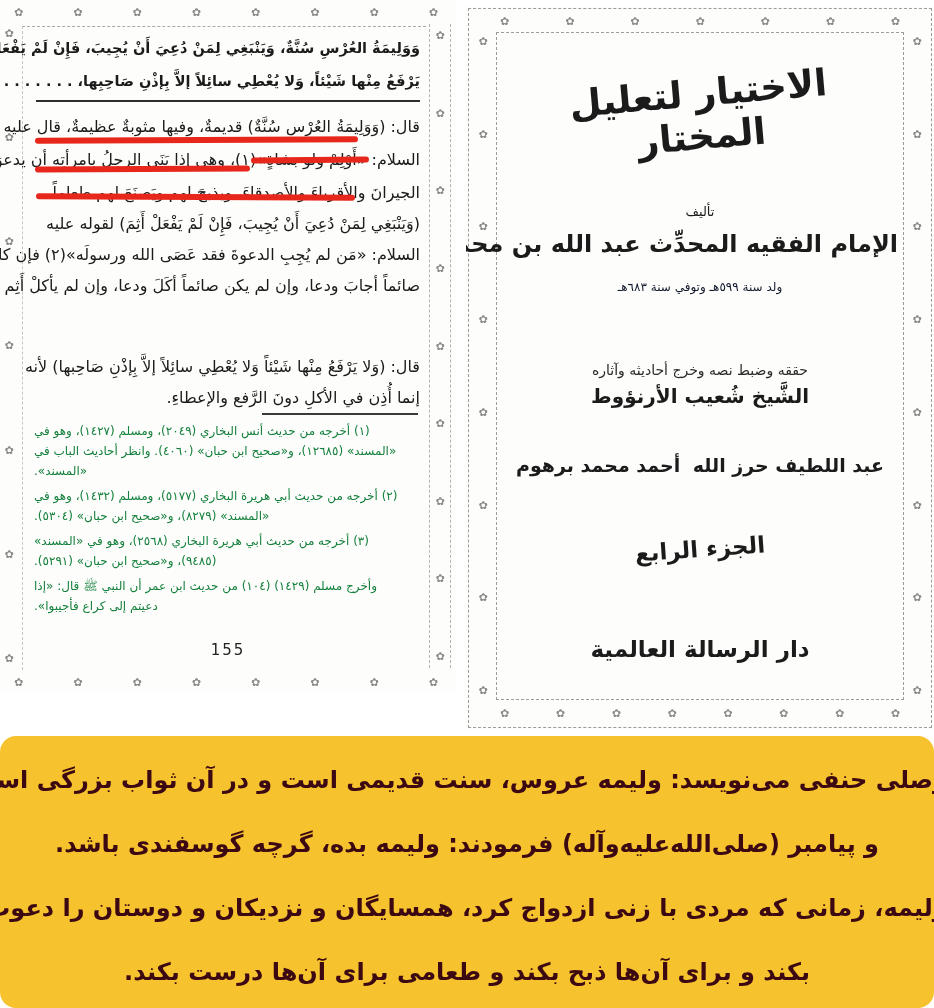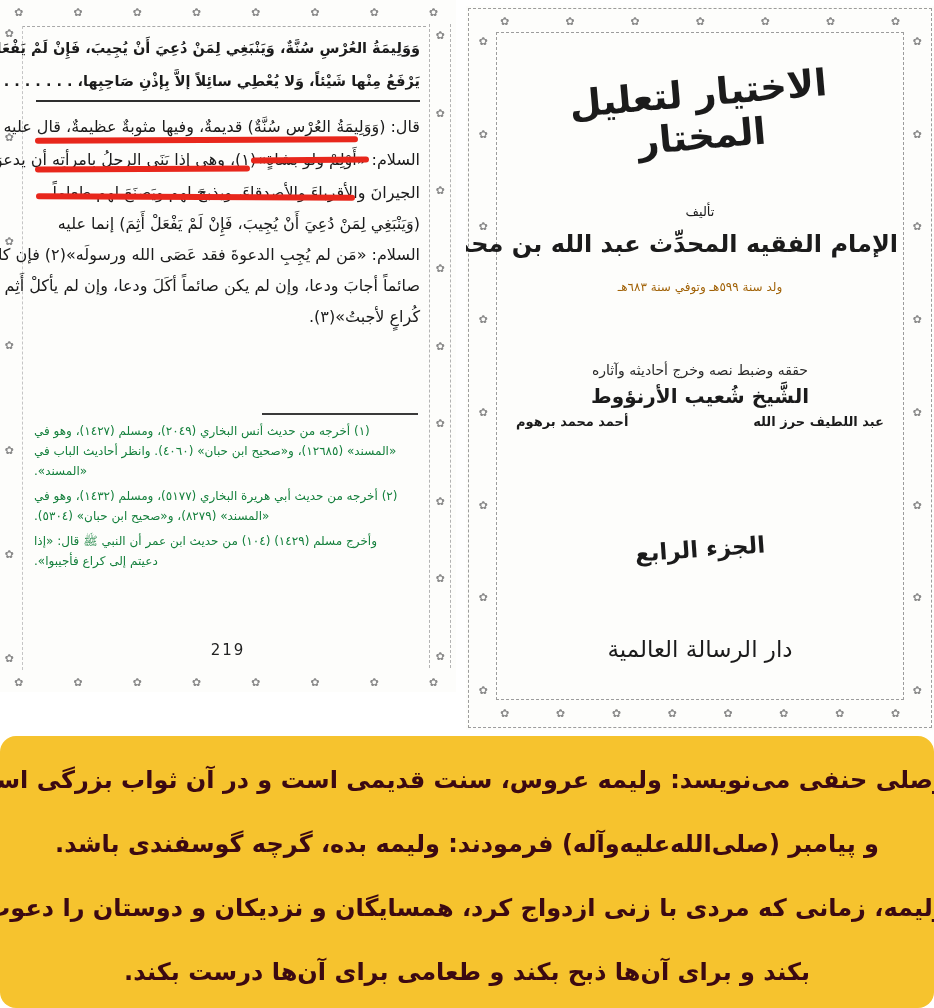--- a/index.html
+++ b/index.html
@@ -50,27 +50,27 @@
   .pagenum{position:absolute;left:0;right:0;top:641px;text-align:center;font-size:15px;letter-spacing:2px;color:#222;}
 
   
   .redline{position:absolute;height:6px;border-radius:3px;}
 
   
   .rp-block{position:absolute;left:36px;right:36px;text-align:center;direction:rtl;}
   .rp-title{top:66px;font-size:37px;font-weight:bold;transform:rotate(-5deg);letter-spacing:1px;}
   .rp-talif{top:198px;font-size:13px;font-weight:normal;}
   .rp-author{top:224px;font-size:24px;font-weight:bold;white-space:nowrap;}
-  .rp-dates{top:274px;font-size:12px;color:#a16207;}
+  .rp-dates{top:274px;font-size:12px;color:#0f172a;}
   .rp-tahqiq{top:356px;font-size:14px;color:#2a2a2a;}
   .rp-editor1{top:378px;font-size:20px;font-weight:bold;}
-  .rp-names{top:408px;display:flex;justify-content:space-between;direction:ltr;
-            padding:0 14px;font-size:13px;font-weight:bold;}
+  .rp-names{top:448px;display:flex;justify-content:space-between;direction:ltr;
+            padding:0 14px;font-size:19px;font-weight:bold;}
   .rp-volume{top:530px;font-size:23px;font-weight:bold;transform:rotate(-4deg);}
-  .rp-publisher{top:630px;font-size:23px;font-weight:normal;letter-spacing:1px;}
+  .rp-publisher{top:630px;font-size:23px;font-weight:bold;letter-spacing:1px;}
 
   
   .caption{position:absolute;left:0;top:736px;width:934px;height:272px;border-radius:16px;
            display:flex;flex-direction:column;padding-top:12px;}
   .cap-line{height:64px;display:flex;align-items:center;justify-content:center;
             direction:rtl;font-size:24px;font-weight:bold;white-space:nowrap;}
 </style>
 </head>
 <body>
 
@@ -131,36 +131,40 @@
       <div class="tl ar">السلام: «أَوْلِمْ ولو بشاةٍ»(١)، وهي إذا بَنَى الرجلُ بامرأتِه أن يدعوَ</div>
       <div class="tl ar">الجيرانَ والأقرباءَ والأصدقاءَ، ويذبحَ لهم ويَصنَعَ لهم طعاماً.</div>
     </div>
 
     <div class="redline" style="top: 137px; left: 35px; width: 323px; transform: rotate(-0.3deg); background: rgb(232, 39, 28);"></div>
     <div class="redline" style="top: 157px; left: 251px; width: 118px; transform: rotate(-0.6deg); background: rgb(232, 39, 28);"></div>
     <div class="redline" style="top: 166px; left: 35px; width: 215px; transform: rotate(-0.3deg); background: rgb(232, 39, 28);"></div>
     <div class="redline" style="top: 194px; left: 36px; width: 319px; transform: rotate(0.3deg); background: rgb(232, 39, 28);"></div>
 
     <div class="block commentary c2">
-      <div class="tl ar">(وَيَنْبَغِي لِمَنْ دُعِيَ أَنْ يُجِيبَ، فَإِنْ لَمْ يَفْعَلْ أَثِمَ) إنما عليه</div>
+      <div class="tl ar">(وَيَنْبَغِي لِمَنْ دُعِيَ أَنْ يُجِيبَ، فَإِنْ لَمْ يَفْعَلْ أَثِمَ) لقوله عليه</div>
       <div class="tl ar">السلام: «مَن لم يُجِبِ الدعوةَ فقد عَصَى الله ورسولَه»(٢) فإن كان</div>
       <div class="tl ar">صائماً أجابَ ودعا، وإن لم يكن صائماً أكَلَ ودعا، وإن لم يأكلْ أَثِم</div>
-      <div class="tl ar">كُراعٍ لأجبتُ»(٣).</div>
-    </div>
-
+    </div>
+
+    <div class="block commentary c3">
+      <div class="tl ar">قال: (وَلا يَرْفَعُ مِنْها شَيْئاً وَلا يُعْطِي سائِلاً إلاَّ بِإذْنِ صَاحِبها) لأنه</div>
+      <div class="tl ar">إنما أُذِن في الأكلِ دونَ الرَّفع والإعطاءِ.</div>
+    </div>
 
     <div class="fsep"></div>
 
     <div class="block footnotes">
       <div class="footnote">(١) أخرجه من حديث أنس البخاري (٢٠٤٩)، ومسلم (١٤٢٧)، وهو في «المسند» (١٢٦٨٥)، و«صحيح ابن حبان» (٤٠٦٠). وانظر أحاديث الباب في «المسند».</div>
       <div class="footnote">(٢) أخرجه من حديث أبي هريرة البخاري (٥١٧٧)، ومسلم (١٤٣٢)، وهو في «المسند» (٨٢٧٩)، و«صحيح ابن حبان» (٥٣٠٤).</div>
+      <div class="footnote">(٣) أخرجه من حديث أبي هريرة البخاري (٢٥٦٨)، وهو في «المسند» (٩٤٨٥)، و«صحيح ابن حبان» (٥٢٩١).</div>
       <div class="footnote">وأخرج مسلم (١٤٢٩) (١٠٤) من حديث ابن عمر أن النبي ﷺ قال: «إذا دعيتم إلى كراع فأجيبوا».</div>
     </div>
 
-    <div class="pagenum">219</div>
+    <div class="pagenum">155</div>
   </div>
 
   <div class="page right-page">
     <div class="rp-outer"></div>
     <div class="rp-inner"></div>
     <div class="orn rp-orn-top">
         <span>✿</span>
         <span>✿</span>
         <span>✿</span>
         <span>✿</span>

